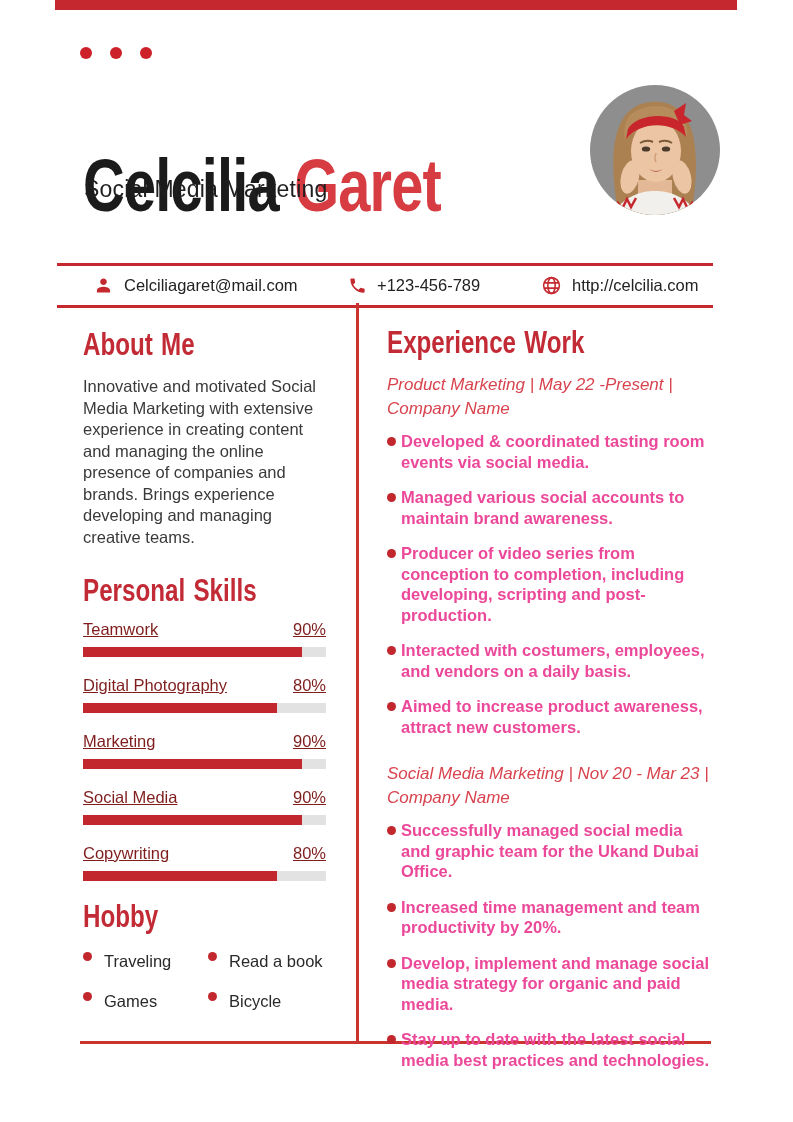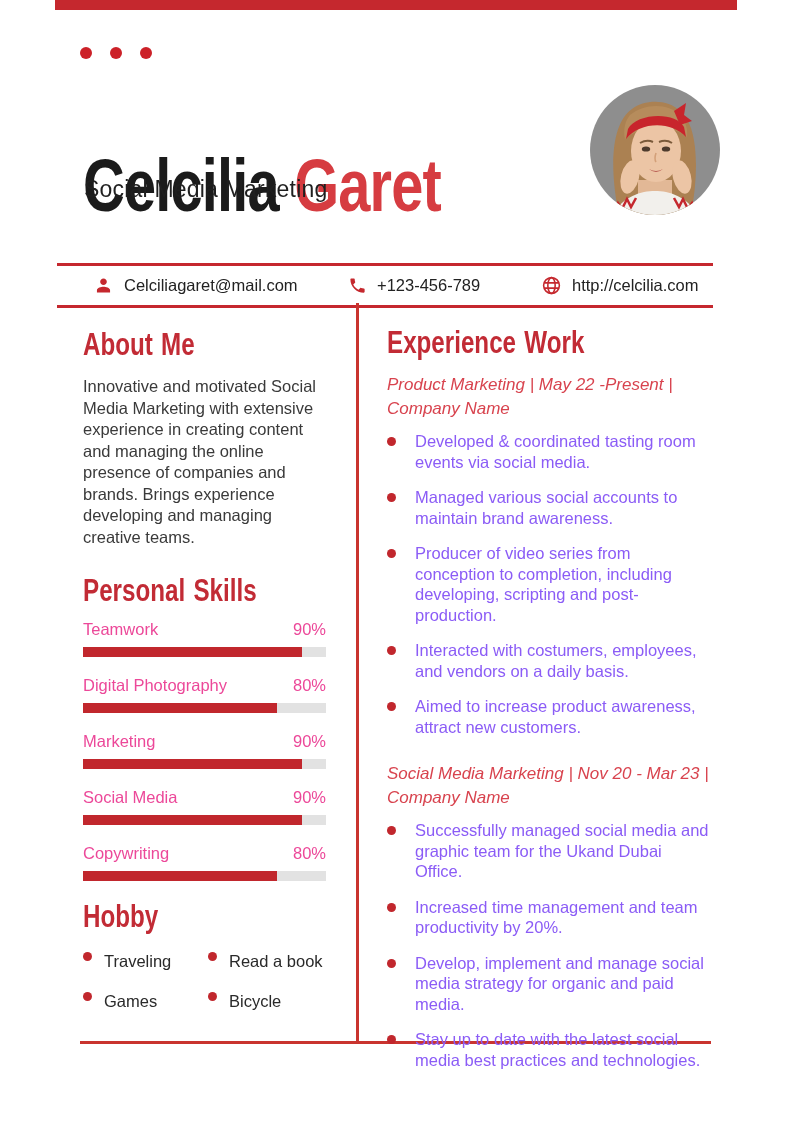--- a/index.html
+++ b/index.html
@@ -35,33 +35,33 @@
   .left-col { position:absolute; left:83px; top:328px; width:243px; }
   .right-col { position:absolute; left:387px; top:326px; width:324px; }
 
   .sec-h { font-size:31px; font-weight:bold; color:#c22b35; letter-spacing:0; word-spacing:2px; line-height:34px; margin:0; white-space:nowrap; }
 
   .about-body { margin-top:14px; font-size:16.5px; line-height:21.5px; color:#3a3a3a; }
 
   .skills { margin-top:26px; }
   .skills .sk-list { margin-top:12px; }
   .sk-item { margin-bottom:19px; }
-  .sk-row { display:flex; justify-content:space-between; align-items:baseline; font-size:16.5px; color:#ec4899; margin-bottom:8px; }
+  .sk-row { display:flex; justify-content:space-between; align-items:baseline; font-size:16.5px; color:#7f1d1d; margin-bottom:8px;text-decoration:underline; }
   .sk-track { width:243px; height:10px; background:#e2e2e2; }
   .sk-fill { height:10px; background:#c1272d; }
 
   .hobby { margin-top:12px; }
   .hobby-grid { margin-top:18px; display:grid; grid-template-columns:125px auto; row-gap:21px; }
   .h-item { display:flex; gap:12px; font-size:16.5px; color:#2a2a2a; }
   .bullet-dot { width:9px; height:9px; border-radius:50%; background:#c1272d; flex:none; }
 
   .job-title { margin-top:13px; font-size:17px; line-height:24px; font-style:italic; color:#d8434e; }
   .job2 { margin-top:25px; }
   .blist { margin:10px 0 0 0; padding:0; list-style:none; }
-  .blist li { display:flex; gap:19px; margin-bottom:15px; font-size:16.5px; line-height:20.5px; color:#8b5cf6; }
+  .blist li { display:flex; gap:5px; margin-bottom:15px; font-size:16.5px; line-height:20.5px; color:#ec4899;font-weight:bold; }
   .blist .bullet-dot { margin-top:6px; }
 </style>
 </head>
 <body>
 
 <div class="page">
 
   <div class="topbar"></div>
 
   <div class="dots">

